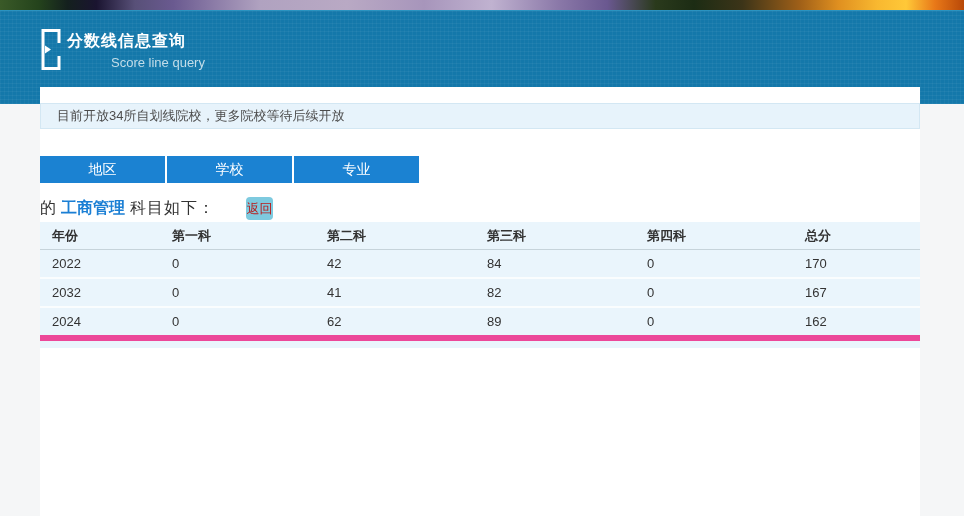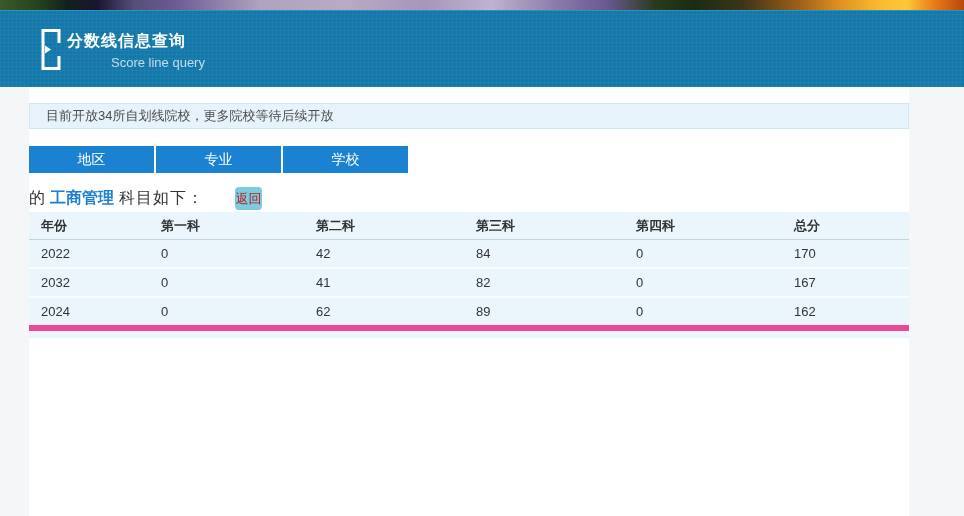--- a/index.html
+++ b/index.html
@@ -10,37 +10,37 @@
   .photo-strip{height:10px;width:100%;
     background:linear-gradient(90deg,
       #3a5a28 0%, #24431c 4%, #14201e 7%, #1a1430 10%,
       #585078 14%, #6a5a90 18%, #8a7aa6 22%, #b0a2c0 27%,
       #b9a9c4 36%, #a795bb 44%, #c0b2d0 51%, #8a78a8 58%,
       #6a5890 63%, #2a3a1c 68%, #1c2c14 72%, #3c3418 77%,
       #a06018 83%, #e09020 87%, #f8b830 91%, #ffc838 94%,
       #e87818 97%, #b84808 100%);}
 
   
-  .header{position:relative;height:77px;width:100%;background:#1478aa;
+  .header{position:relative;height:94px;width:100%;background:#1478aa;
     background-image:
       repeating-linear-gradient(0deg, rgba(255,255,255,0.045) 0 1px, rgba(0,0,0,0) 1px 4px),
       repeating-linear-gradient(90deg, rgba(255,255,255,0.035) 0 1px, rgba(0,0,0,0) 1px 4px);
     border-top:1px solid #2b93c0;box-sizing:border-box;padding-left:16px;}
   .header-icon{position:absolute;left:41px;top:17px;}
   .header-titles{position:absolute;left:67px;top:20px;}
   .header-title{color:#ffffff;font-size:16px;font-weight:bold;letter-spacing:1px;line-height:20px;}
   .header-subtitle{color:#c3dde9;font-size:13px;line-height:18px;margin-top:3px;margin-left:44px;}
 
   
-  .card{position:absolute;left:29px;top:87px;width:880px;height:429px;background:#ffffff;}
+  .card{position:absolute;left:40px;top:87px;width:880px;height:429px;background:#ffffff;}
 
   .notice{margin-top:16px;height:26px;box-sizing:border-box;background:#e7f3fb;
     border:1px solid #d3e7f3;color:#4c4c4c;font-size:13px;line-height:24px;padding-left:16px;}
 
-  .tabs{margin-top:17px;display:flex;gap:2px;}
+  .tabs{margin-top:27px;display:flex;gap:2px;}
   .tab{width:125px;height:27px;background:#1b82d2;color:#ffffff;font-size:14px;
     display:flex;align-items:center;justify-content:center;cursor:pointer;}
 
   .subject-line{margin-top:13px;height:24px;display:flex;align-items:center;
     font-size:16px;color:#333333;}
   .subject-prefix{margin-right:5px;}
   .subject-name{color:#1b7fd4;font-weight:bold;margin-right:5px;cursor:pointer;}
   .subject-suffix{letter-spacing:1px;}
   .back-btn{margin-left:31px;width:27px;height:23px;background:#7ecadf;border:none;
     border-radius:4px;color:#b91c1c;font-size:13px;line-height:23px;text-align:center;
@@ -72,22 +72,22 @@
       <div class="header-subtitle">Score line query</div>
     </div>
   </div>
 
   <div class="card">
 
     <div class="notice">目前开放34所自划线院校，更多院校等待后续开放</div>
 
     <div class="tabs">
       <div class="tab">地区</div>
+      <div class="tab">学校</div>
       <div class="tab">专业</div>
-      <div class="tab">学校</div>
     </div>
 
     <div class="subject-line">
       <span class="subject-prefix">的</span>
       <span class="subject-name">工商管理</span>
       <span class="subject-suffix">科目如下：</span>
       <button class="back-btn">返回</button>
     </div>
 
     <div class="table-wrap">

